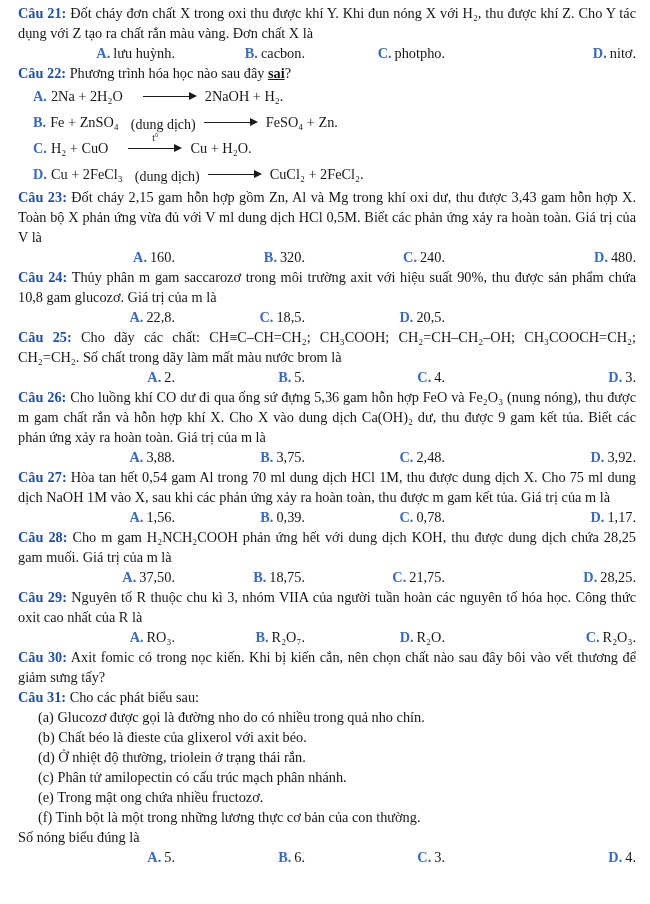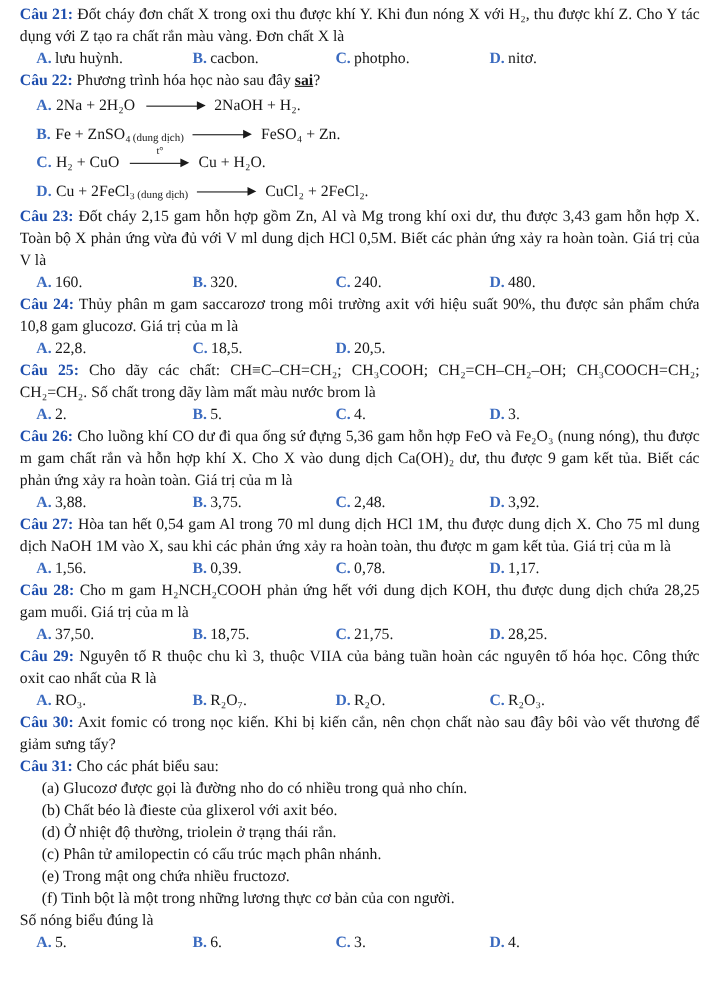--- a/index.html
+++ b/index.html
@@ -20,28 +20,28 @@
   .stem{margin:0;text-align:justify;line-height:20px;}
   .qlabel{font-weight:bold;color:var(--blue1);}
   .stem b{font-weight:bold;color:var(--ink);text-decoration:underline;}
   .opts{
     display:grid;
     grid-template-columns:142px 130px 140px auto;
     padding-left:15px;
     line-height:20px;height:20px;
     white-space:nowrap;
   }
-  .opt{overflow:visible;}
+  .opt{overflow:visible;text-align:right;}
   .letter{font-weight:bold;color:var(--blue2);margin-right:3px;}
   .eq{
     padding-left:15px;height:26px;
     display:flex;align-items:center;white-space:nowrap;
   }
   .eq .letter{margin-right:4px;}
-  .note{font-size:10px;position:relative;top:3px;margin-left:2px;}
+  .note{font-size:14px;position:relative;top:3px;margin-left:12px;}
   .arrow{
     position:relative;display:inline-block;
     width:54px;height:12px;margin:0 8px;vertical-align:middle;flex:none;
   }
   .arrow::before{
     content:"";position:absolute;left:0;right:4px;top:5.5px;height:1.3px;background:#1a1a1a;
   }
   .arrow::after{
     content:"";position:absolute;right:0;top:1.5px;width:0;height:0;
     border-left:8px solid #1a1a1a;border-top:4.5px solid transparent;border-bottom:4.5px solid transparent;
@@ -160,42 +160,42 @@
   <p class="stem"><span class="qlabel">Câu 28:</span> <span>Cho m gam H₂NCH₂COOH phản ứng hết với dung dịch KOH, thu được dung dịch chứa 28,25 gam muối. Giá trị của m là</span></p>
   <div class="opts">
     <div class="opt"><span class="letter">A.</span><span>37,50.</span></div>
     <div class="opt"><span class="letter">B.</span><span>18,75.</span></div>
     <div class="opt"><span class="letter">C.</span><span>21,75.</span></div>
     <div class="opt"><span class="letter">D.</span><span>28,25.</span></div>
   </div>
 </div>
 
 <div class="q">
-  <p class="stem"><span class="qlabel">Câu 29:</span> <span>Nguyên tố R thuộc chu kì 3, thuộc VIIA của bảng tuần hoàn các nguyên tố hóa học. Công thức oxit cao nhất của R là</span></p>
+  <p class="stem"><span class="qlabel">Câu 29:</span> <span>Nguyên tố R thuộc chu kì 3, nhóm VIIA của người tuần hoàn các nguyên tố hóa học. Công thức oxit cao nhất của R là</span></p>
   <div class="opts">
     <div class="opt"><span class="letter">A.</span><span>RO₃.</span></div>
     <div class="opt"><span class="letter">B.</span><span>R₂O₇.</span></div>
     <div class="opt"><span class="letter">D.</span><span>R₂O.</span></div>
     <div class="opt"><span class="letter">C.</span><span>R₂O₃.</span></div>
   </div>
 </div>
 
 <div class="q">
   <p class="stem"><span class="qlabel">Câu 30:</span> <span>Axit fomic có trong nọc kiến. Khi bị kiến cắn, nên chọn chất nào sau đây bôi vào vết thương để giảm sưng tấy?</span></p>
 </div>
 
 <div class="q">
   <p class="stem"><span class="qlabel">Câu 31:</span> <span>Cho các phát biểu sau:</span></p>
   <div class="statements">
     <div>(a) Glucozơ được gọi là đường nho do có nhiều trong quả nho chín.</div>
     <div>(b) Chất béo là đieste của glixerol với axit béo.</div>
     <div>(d) Ở nhiệt độ thường, triolein ở trạng thái rắn.</div>
     <div>(c) Phân tử amilopectin có cấu trúc mạch phân nhánh.</div>
     <div>(e) Trong mật ong chứa nhiều fructozơ.</div>
-    <div>(f) Tinh bột là một trong những lương thực cơ bản của con người.</div>
+    <div>(f) Tinh bột là một trong những lương thực cơ bản của con thường.</div>
   </div>
   <div class="closing">Số nóng biểu đúng là</div>
   <div class="opts">
     <div class="opt"><span class="letter">A.</span><span>5.</span></div>
     <div class="opt"><span class="letter">B.</span><span>6.</span></div>
     <div class="opt"><span class="letter">C.</span><span>3.</span></div>
     <div class="opt"><span class="letter">D.</span><span>4.</span></div>
   </div>
 </div>
 

